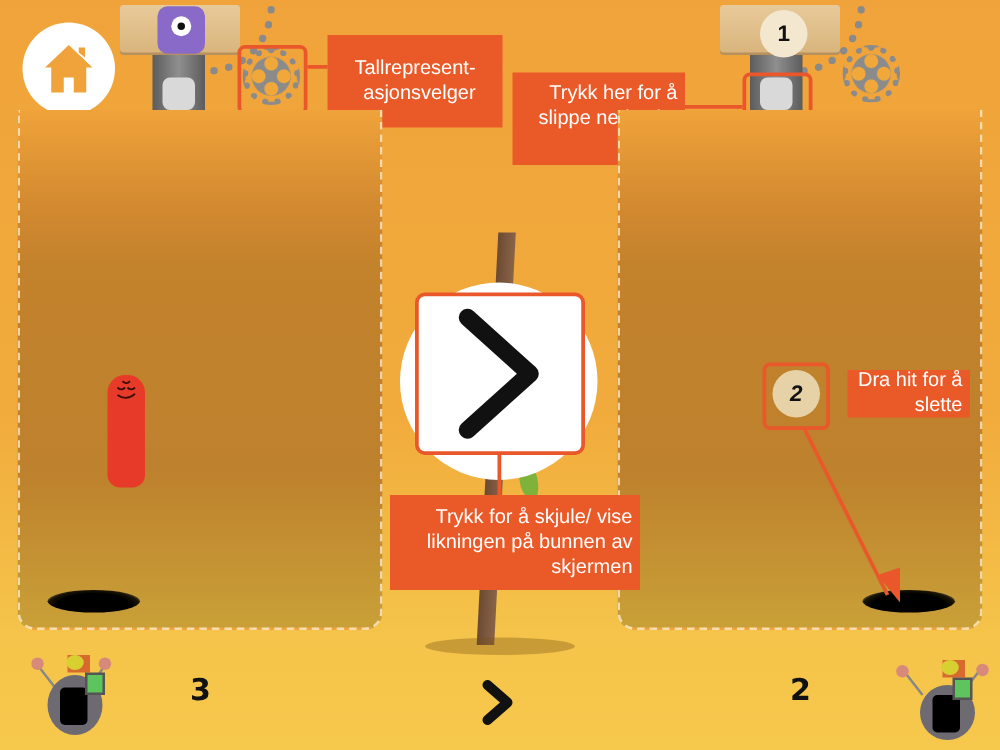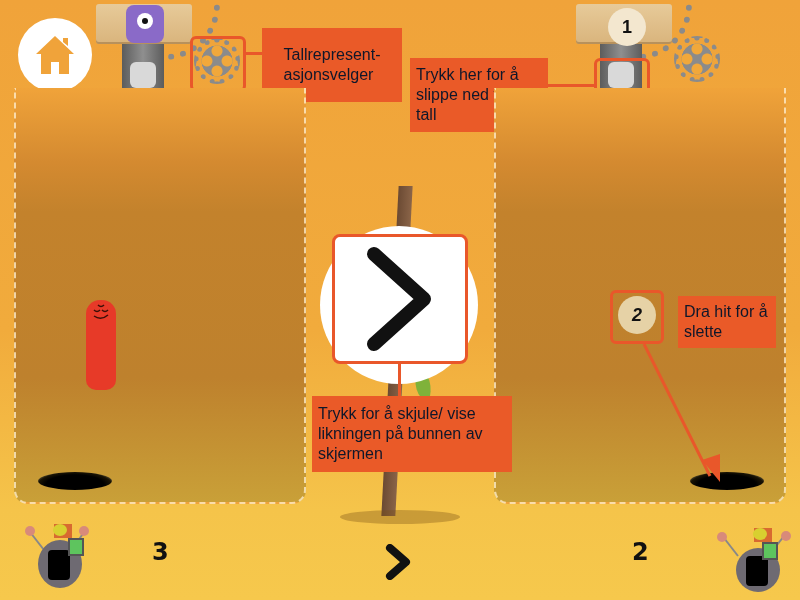--- a/index.html
+++ b/index.html
@@ -85,22 +85,22 @@
   }
   .num-ball {
     position: absolute; width: 38px; height: 38px; border-radius: 50%;
     background: #f3e7cf; color: #111; font-weight: bold; font-size: 18px;
     display: flex; align-items: center; justify-content: center;
   }
   .num-ball.tan { background: #e6d2a6; font-style: italic; }
 
   
   .callout {
-    position: absolute; background: #ea5a28; color: #0f172a;
-    font-size: 16px; line-height: 20px; text-align: left;
+    position: absolute; background: #ea5a28; color: #ffffff;
+    font-size: 16px; line-height: 20px; text-align: right;
     display: flex; align-items: center; justify-content: center;
     padding: 4px 6px;
   }
   .hl-box {
     position: absolute; border: 3px solid #e9572a; border-radius: 6px;
   }
   .line { position: absolute; background: #e9572a; }
 
   
   .home-btn {
@@ -197,21 +197,21 @@
 </div>
 
 <div class="worm">
   <svg width="30" height="30" viewBox="0 0 30 30">
     <path d="M8 10 q3 3 6 0 M16 10 q3 3 6 0 M8 16 q7 5 14 -1 M12 5 q3 3 6 0" stroke="#3a0f08" stroke-width="1.5" fill="none"></path>
   </svg>
 </div>
 
 <div class="num-ball tan" style="left:618px; top:296px;">2</div>
 <div class="hl-box" style="left:610px; top:290px; width:54px; height:54px;"></div>
-<div class="callout" style="left:678px; top:296px; width:98px; height:52px;">Dra hit for å slette</div>
+<div class="callout" style="left:678px; top:296px; width:98px; height:38px;">Dra hit for å slette</div>
 <svg class="abs" style="left:640px; top:340px;" width="90" height="150">
   <line x1="4" y1="4" x2="70" y2="136" stroke="#e9572a" stroke-width="3"></line>
   <polygon points="62,120 80,142 80,114" fill="#e9572a"></polygon>
 </svg>
 
 <div class="tree-trunk"></div>
 <div class="tree-shadow"></div>
 <div class="leaf"></div>
 <div class="circle-bg"></div>
 <div class="sign-btn">

